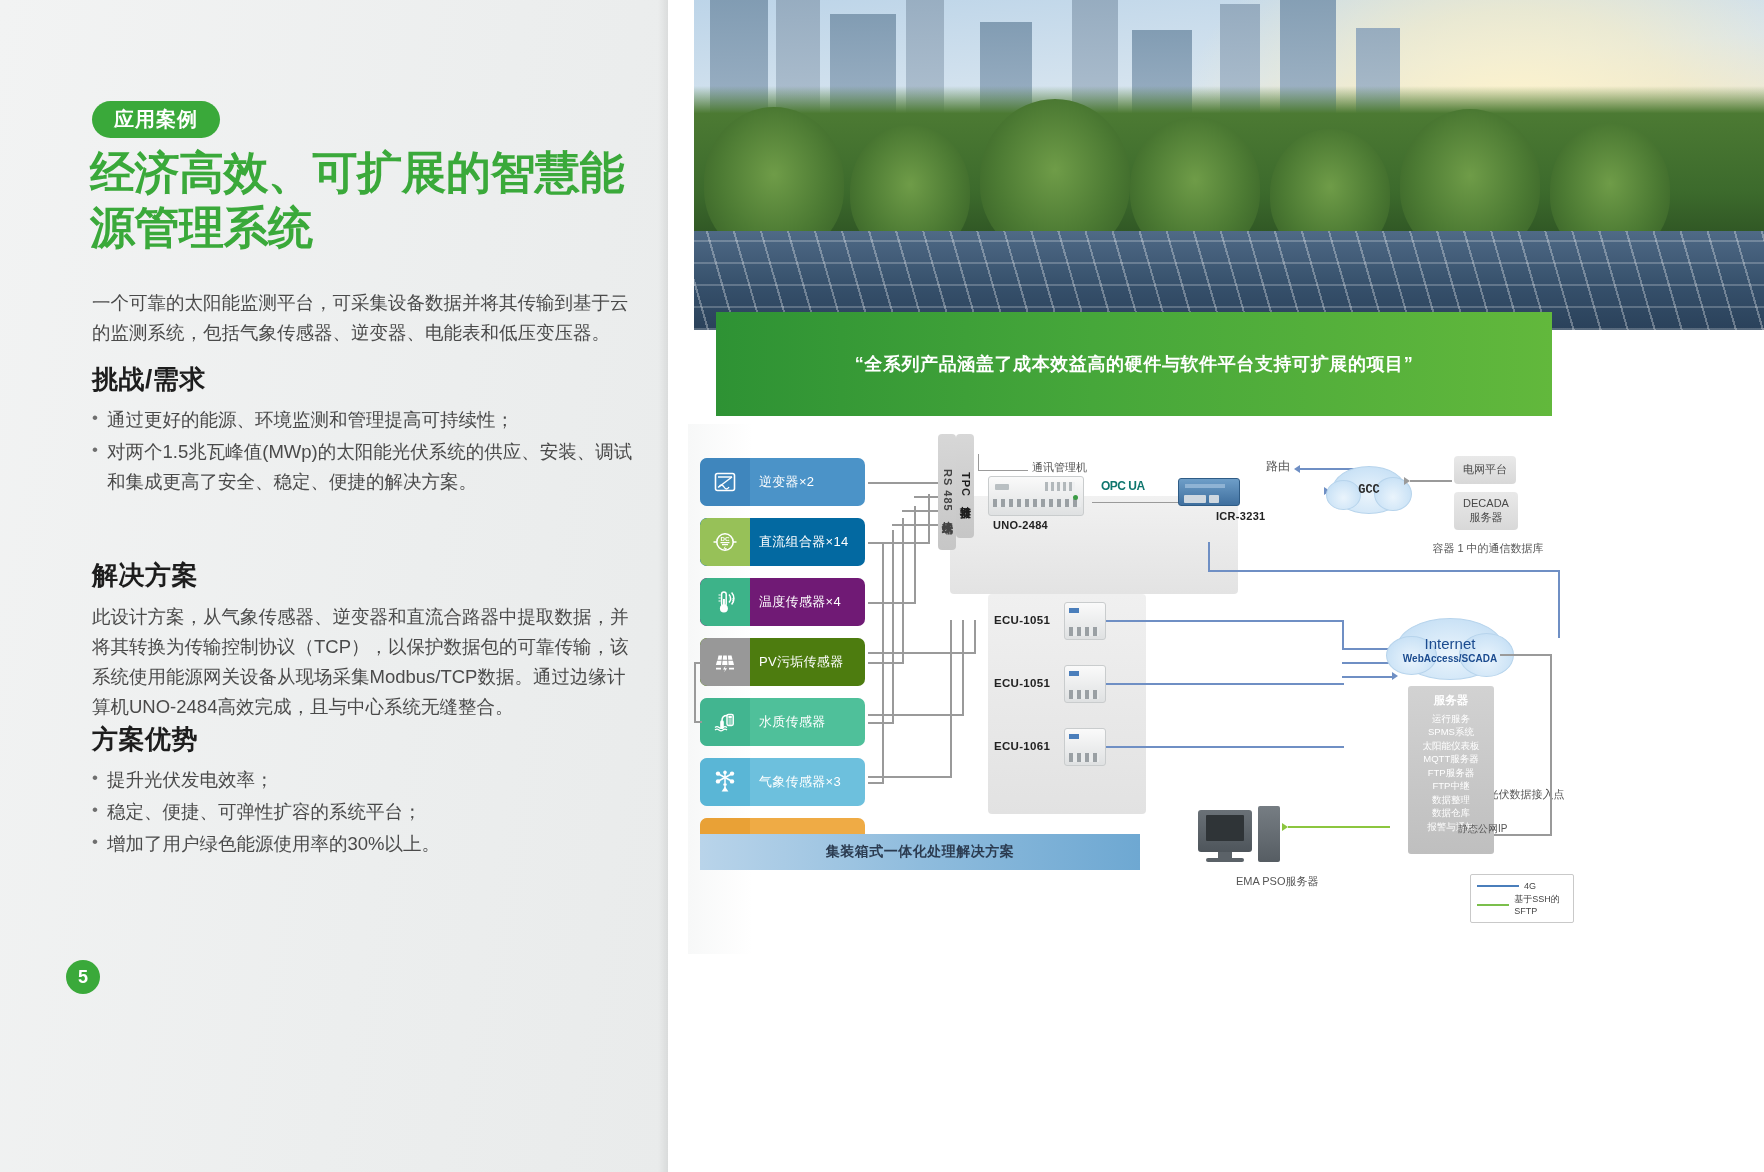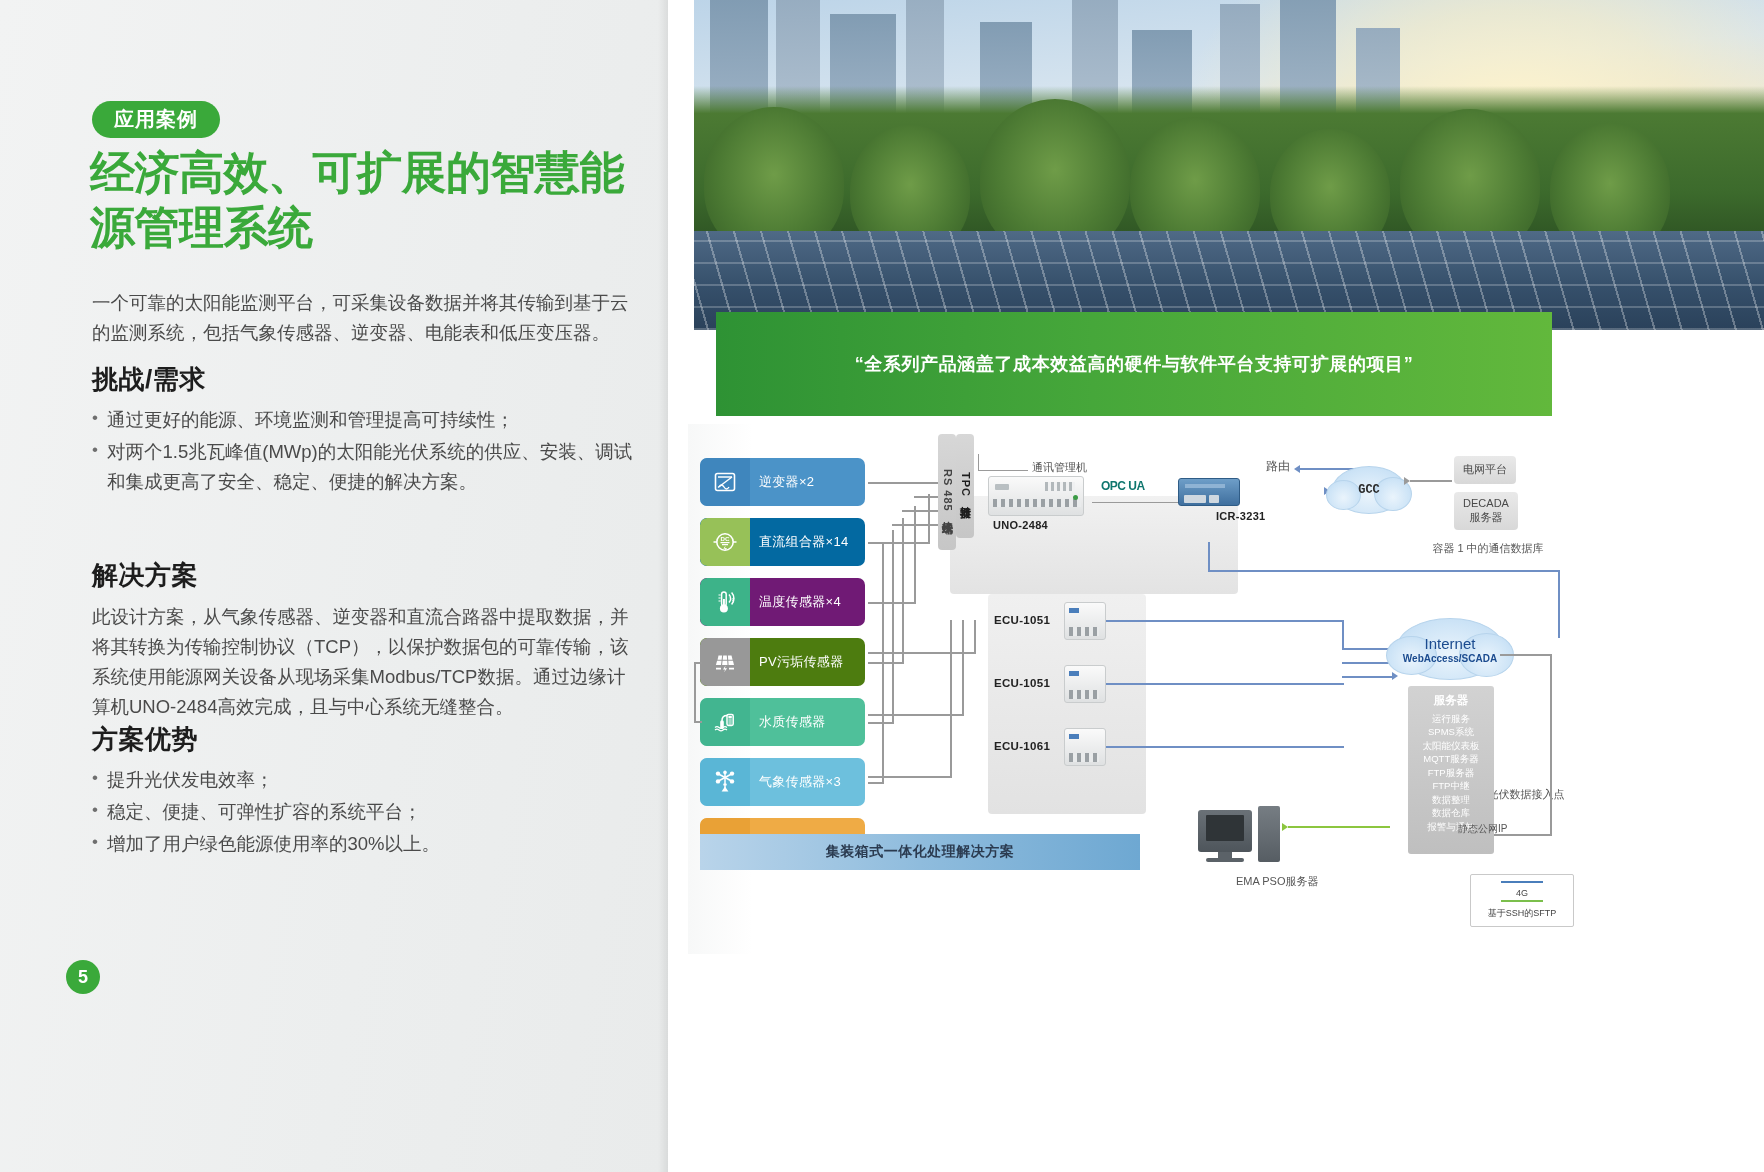--- a/index.html
+++ b/index.html
@@ -267,21 +267,21 @@
   }
   .server-card .it{
     text-align:center; color:#ffffff; font-size:9.5px; line-height:1.42;
   }
 
   .legend-box{
     position:absolute;
     border:1px solid #c9c9c9; background:#fff; border-radius:2px;
     padding:4px 6px;
   }
-  .legend-row{ display:flex; align-items:center; gap:5px; margin:2px 0;flex-direction:column; }
+  .legend-row{ display:flex; align-items:center; gap:5px; margin:2px 0; }
   .legend-line{ width:42px; height:0; border-top:2px solid #4a7ebb; }
   .legend-line.green{ border-top:2px solid #7bbf4c; }
   .legend-txt{ font-size:9px; color:#444; }
 
   .conn { position:absolute; background:#9a9a9a; }
   .conn.blue{ background:#6f8fc4; }
   .conn.green{ background:#8cc63f; }
 
   .arrowR{
     position:absolute; width:0; height:0;

